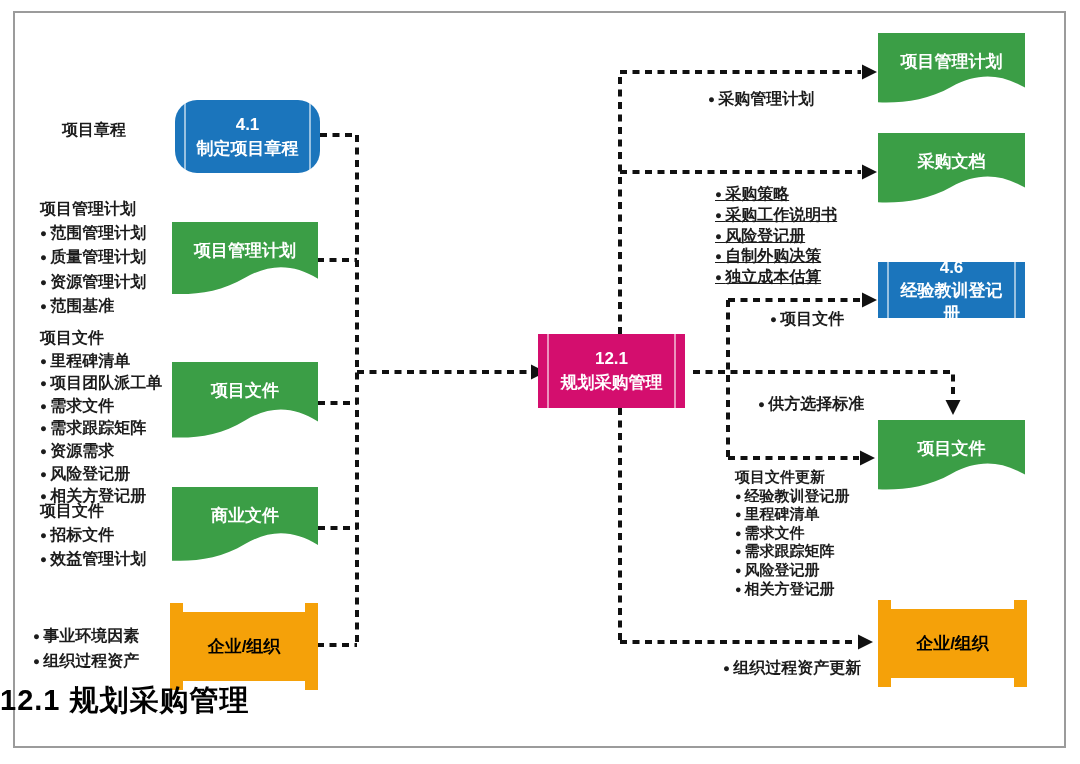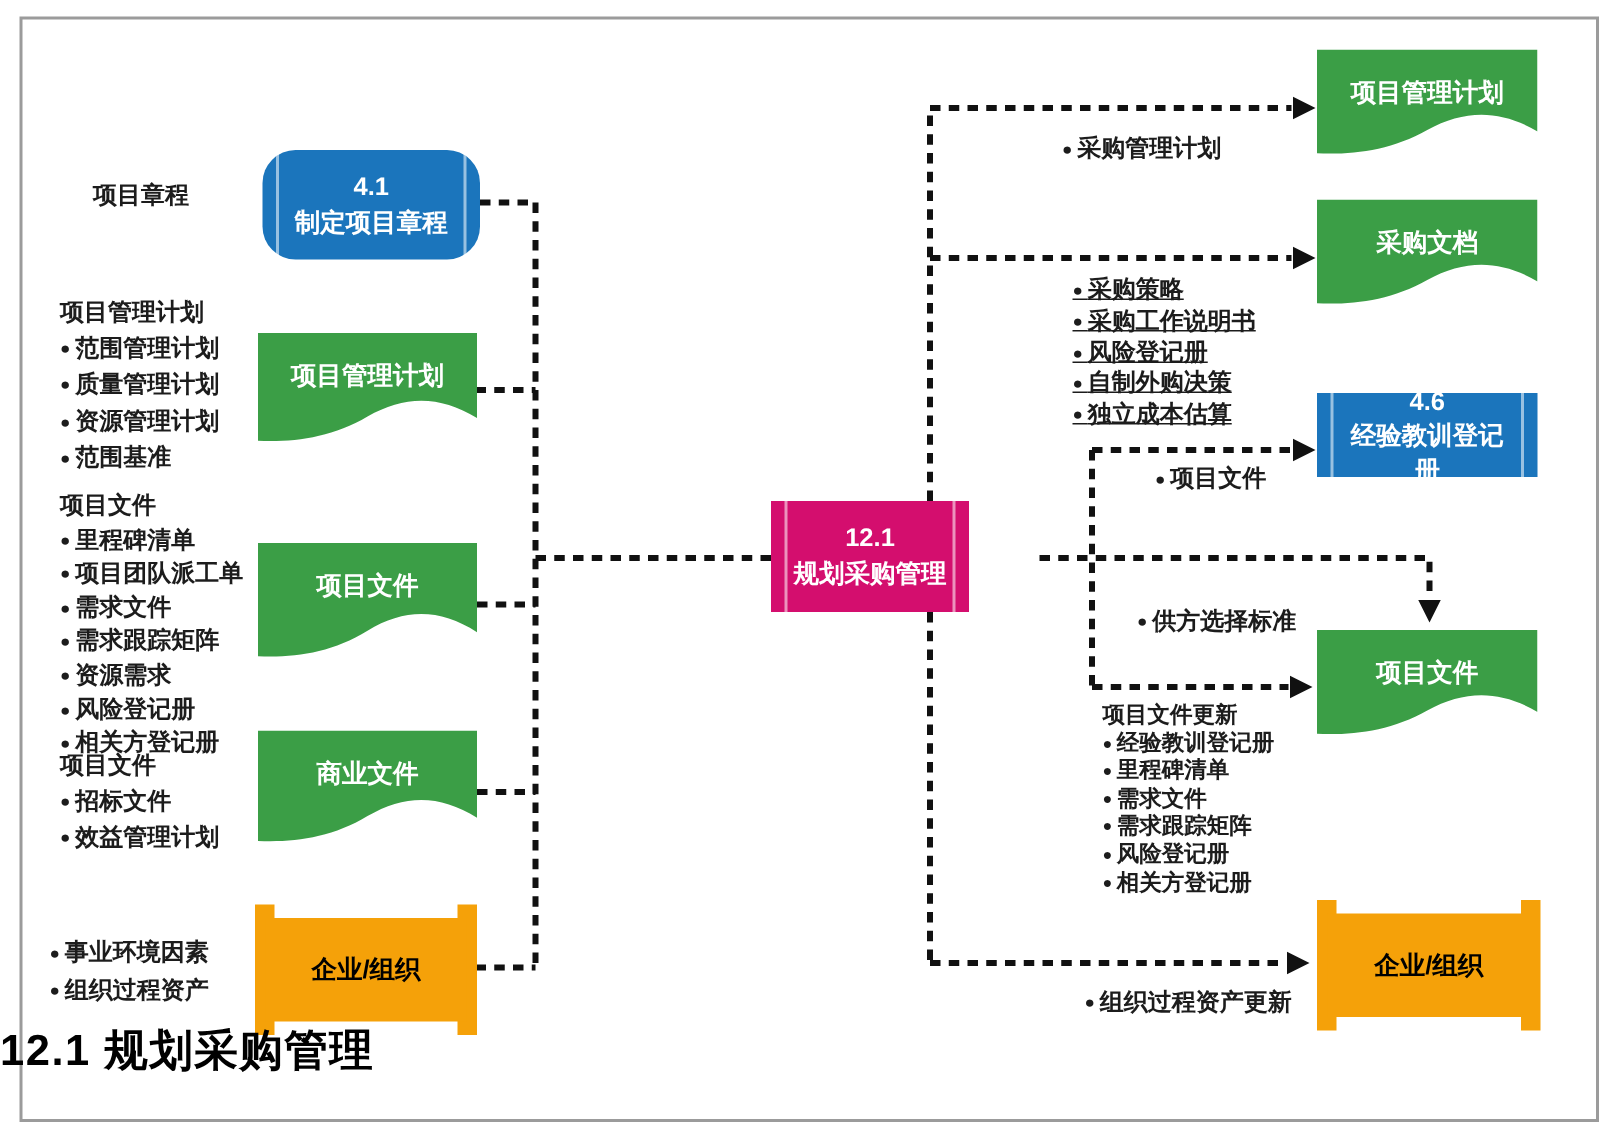--- a/index.html
+++ b/index.html
@@ -164,21 +164,21 @@
   </div>
 
   <div class="ibeam" style="left:170px;top:603px;width:148px;height:87px;">
     <div class="bar l"></div>
     <div class="bar r"></div>
     <div class="beam-rect">
       <span>企业/组织</span>
     </div>
   </div>
 
-  <div class="procbox magenta" style="left:514px;top:334px;width:132px;height:74px;">
+  <div class="procbox magenta" style="left:538px;top:334px;width:147px;height:74px;">
     <span class="divline l"></span>
     <span class="divline r"></span>
     <div class="proc-label">
       <div>12.1</div>
       <div>规划采购管理</div>
     </div>
   </div>
 
   <div class="wavebox" style="left:878px;top:33px;width:147px;height:78px;">
     <svg viewBox="0 0 146 80" preserveAspectRatio="none">
@@ -210,21 +210,21 @@
     <span class="divline l"></span>
     <span class="divline r"></span>
     <div class="proc-label" style="width:104px;margin:0 auto;">
       <div>4.6</div>
       <div>经验教训登记册</div>
     </div>
   </div>
 
   <div class="tblock single" style="left:770px;top:309px;">项目文件</div>
 
-  <div class="tblock single" style="left:758px;top:404px;">供方选择标准</div>
+  <div class="tblock single" style="left:758px;top:394px;">供方选择标准</div>
 
   <div class="wavebox" style="left:878px;top:420px;width:147px;height:78px;">
     <svg viewBox="0 0 146 80" preserveAspectRatio="none">
       <path class="wave-fill" d="M0 0 H146 V56 C121 41 98 41 73 55 C49 69 24 72 0 71 Z"></path>
     </svg>
     <span class="box-label">项目文件</span>
   </div>
 
   <div class="tblock lh18" style="left:735px;top:468px;">
     <div class="hd">项目文件更新</div>

